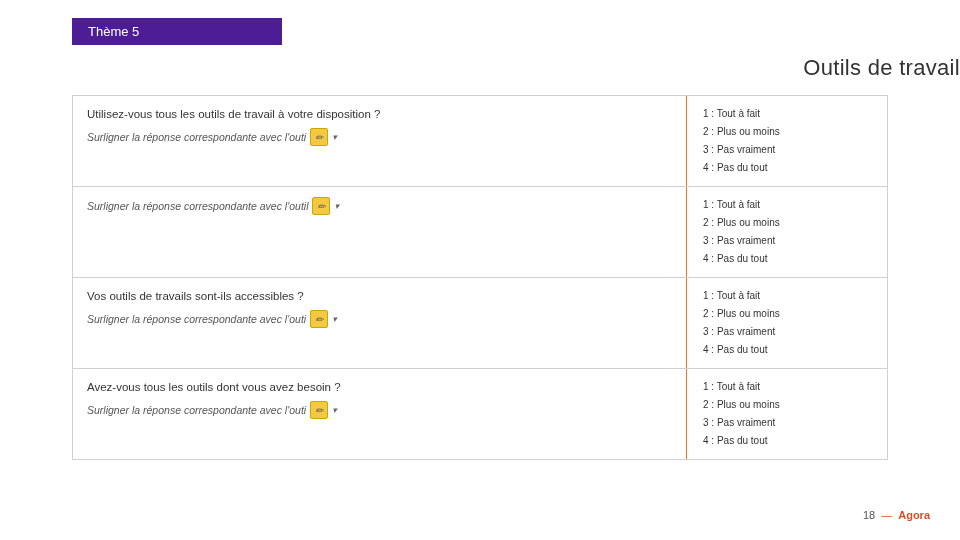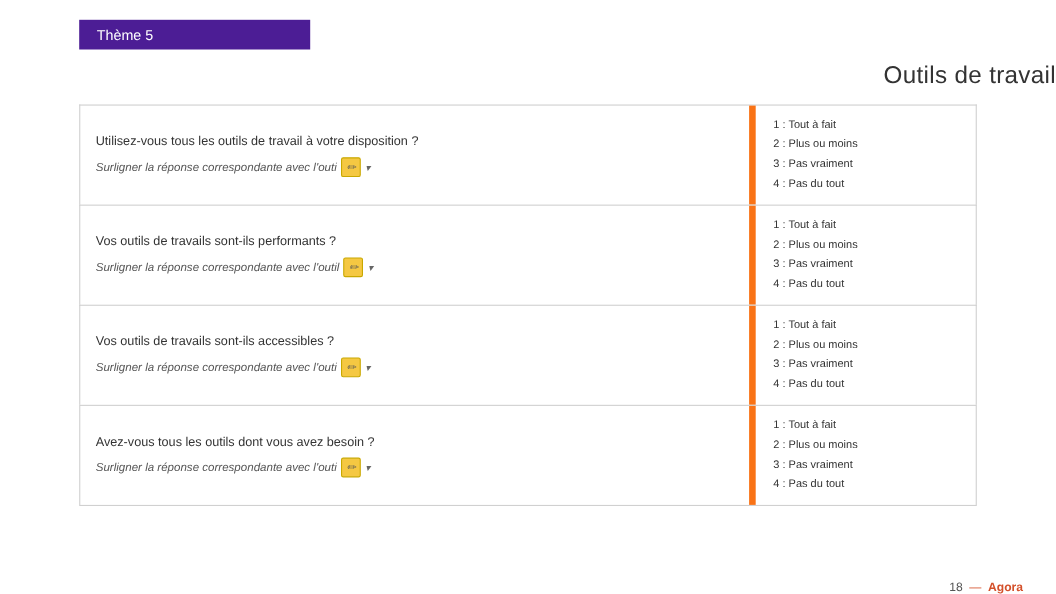--- a/index.html
+++ b/index.html
@@ -45,24 +45,24 @@
       border: 1px solid #d0d0d0;
       border-bottom: none;
     }
     .question-row:last-child {
       border-bottom: 1px solid #d0d0d0;
     }
 
     .question-left {
       flex: 1;
       padding: 10px 14px 10px 14px;
-      border-right: 6px solid #f97316;
+      border-right: 1px solid #f97316;
       display: flex;
       flex-direction: column;
-      justify-content: center;
+      justify-content: flex-start;
       gap: 6px;
     }
 
     .question-text {
       font-size: 11.5px;
       color: #333;
       font-weight: 400;
       line-height: 1.4;
     }
 
@@ -109,21 +109,21 @@
     }
 
     .option-item {
       font-size: 10px;
       color: #333;
       line-height: 1.6;
     }
 
     .footer {
       position: absolute;
-      bottom: 0;
+      bottom: 19px;
       right: 30px;
       display: flex;
       align-items: center;
       gap: 6px;
       font-size: 11px;
       color: #d4502a;
     }
 
     .footer-number {
       font-size: 11px;
@@ -166,21 +166,20 @@
     <div class="question-right">
       <div class="option-item">1 : Tout à fait</div>
       <div class="option-item">2 : Plus ou moins</div>
       <div class="option-item">3 : Pas vraiment</div>
       <div class="option-item">4 : Pas du tout</div>
     </div>
   </div>
 
   <div class="question-row">
     <div class="question-left">
-      <div class="question-text">Vos outils de travails sont-ils performants ?</div>
       <div class="highlight-instruction">
         <span>Surligner la réponse correspondante avec l'outil</span>
         <span class="highlight-tool-icon">
           <span class="pencil-icon">✏</span>
           <span class="dropdown-arrow">▾</span>
         </span>
       </div>
     </div>
     <div class="question-right">
       <div class="option-item">1 : Tout à fait</div>

